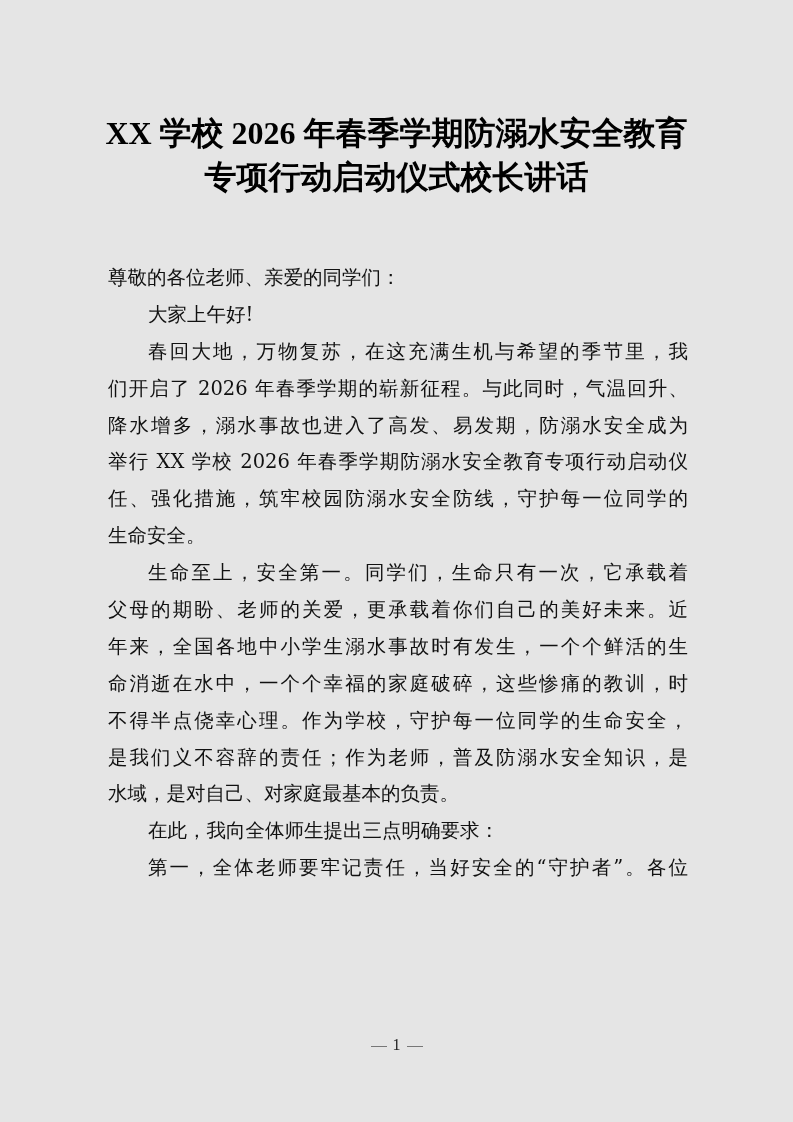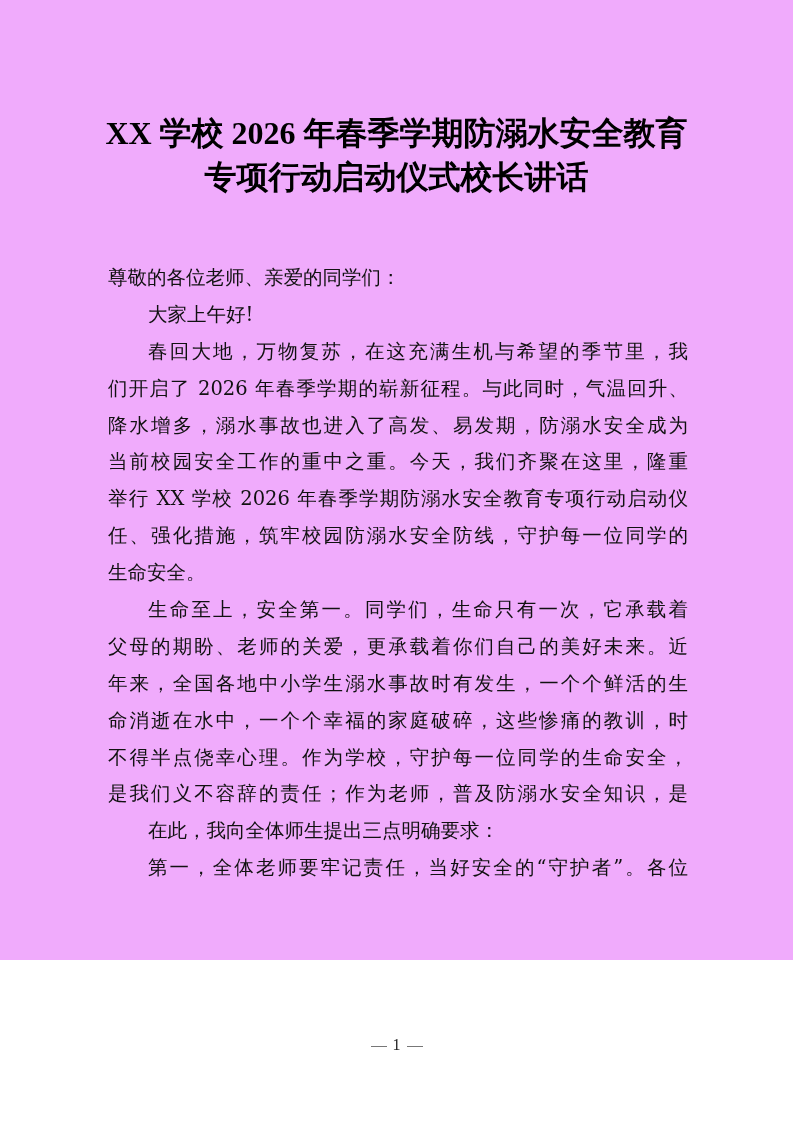--- a/index.html
+++ b/index.html
@@ -1,17 +1,17 @@
 <!DOCTYPE html>
 <html><head>
 <meta charset="utf-8">
 <style>
   html, body { margin: 0; padding: 0; background: #ffffff; }
   body { width: 793px; height: 1122px; position: relative; overflow: hidden; }
-  .page { position: absolute; left: 0; top: 0; width: 793px; height: 960px; background: #f0abfc; }
+  .page { position: absolute; left: 0; top: 0; width: 793px; height: 1122px; background: #e5e5e5; }
   .title {
     position: absolute; left: 0; width: 793px; text-align: center;
     font-family: "Liberation Serif", "DejaVu Serif", serif;
     font-weight: bold; font-size: 32px; color: #000; line-height: 44px; letter-spacing: 0px;
   }
   .title1 { top: 111px; }
   .title2 { top: 155px; }
   .body {
     position: absolute; left: 108px; top: 240px; width: 580px;
     font-family: "DejaVu Serif", "Liberation Serif", serif;
@@ -32,30 +32,30 @@
 <div class="page">
   <div class="title title1">XX 学校 2026 年春季学期防溺水安全教育</div>
   <div class="title title2">专项行动启动仪式校长讲话</div>
 
   <div class="body" id="body-text">
       <span class="line last">尊敬的各位老师、亲爱的同学们：</span>
       <span class="line indent last">大家上午好!</span>
       <span class="line indent">春回大地，万物复苏，在这充满生机与希望的季节里，我</span>
       <span class="line">们开启了 2026 年春季学期的崭新征程。与此同时，气温回升、</span>
       <span class="line">降水增多，溺水事故也进入了高发、易发期，防溺水安全成为</span>
-      <span class="line">当前校园安全工作的重中之重。今天，我们齐聚在这里，隆重</span>
       <span class="line">举行 XX 学校 2026 年春季学期防溺水安全教育专项行动启动仪</span>
       <span class="line">任、强化措施，筑牢校园防溺水安全防线，守护每一位同学的</span>
       <span class="line last">生命安全。</span>
       <span class="line indent">生命至上，安全第一。同学们，生命只有一次，它承载着</span>
       <span class="line">父母的期盼、老师的关爱，更承载着你们自己的美好未来。近</span>
       <span class="line">年来，全国各地中小学生溺水事故时有发生，一个个鲜活的生</span>
       <span class="line">命消逝在水中，一个个幸福的家庭破碎，这些惨痛的教训，时</span>
       <span class="line">不得半点侥幸心理。作为学校，守护每一位同学的生命安全，</span>
       <span class="line">是我们义不容辞的责任；作为老师，普及防溺水安全知识，是</span>
+      <span class="line last">水域，是对自己、对家庭最基本的负责。</span>
       <span class="line indent last">在此，我向全体师生提出三点明确要求：</span>
       <span class="line indent">第一，全体老师要牢记责任，当好安全的“守护者”。各位</span>
     </div>
 
   <div class="footer">
     <span class="dash"></span><span>1</span><span class="dash"></span>
   </div>
 </div>
 
 </body></html>

